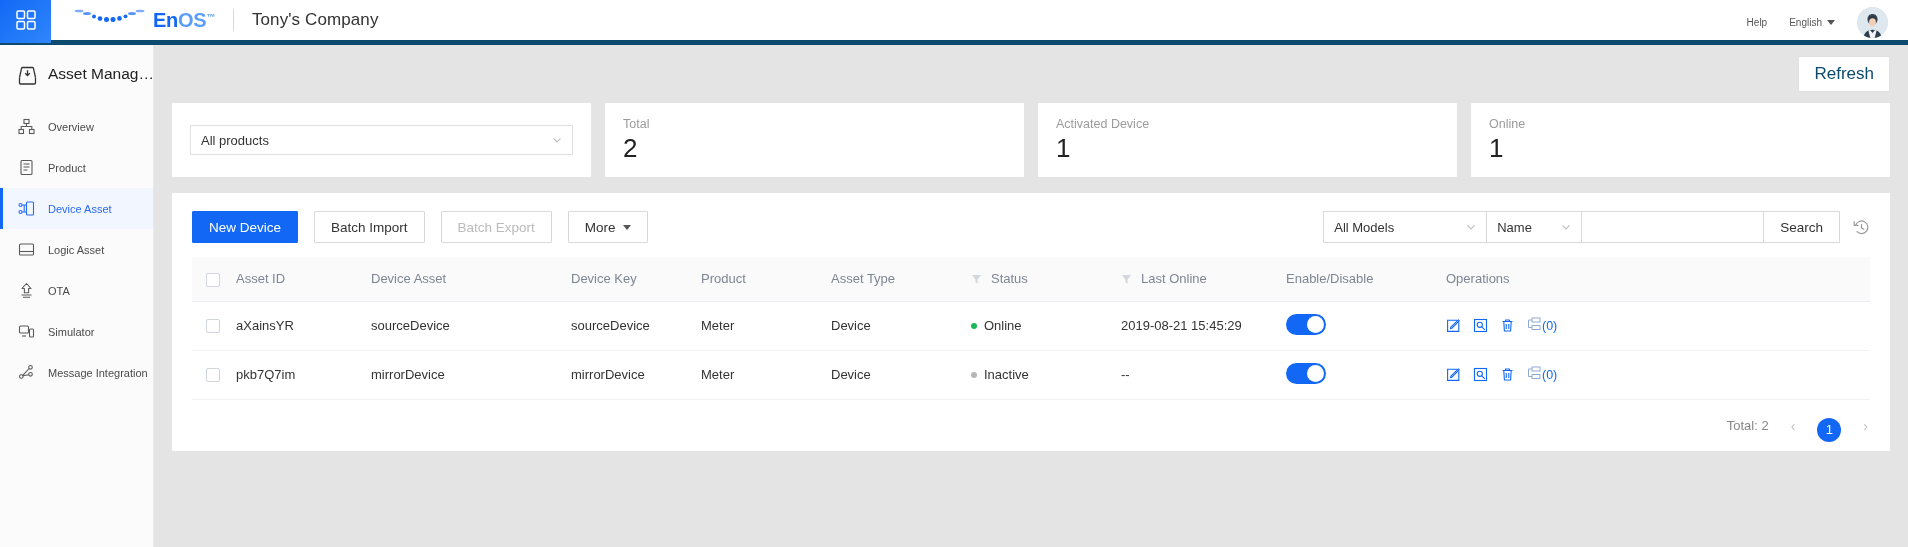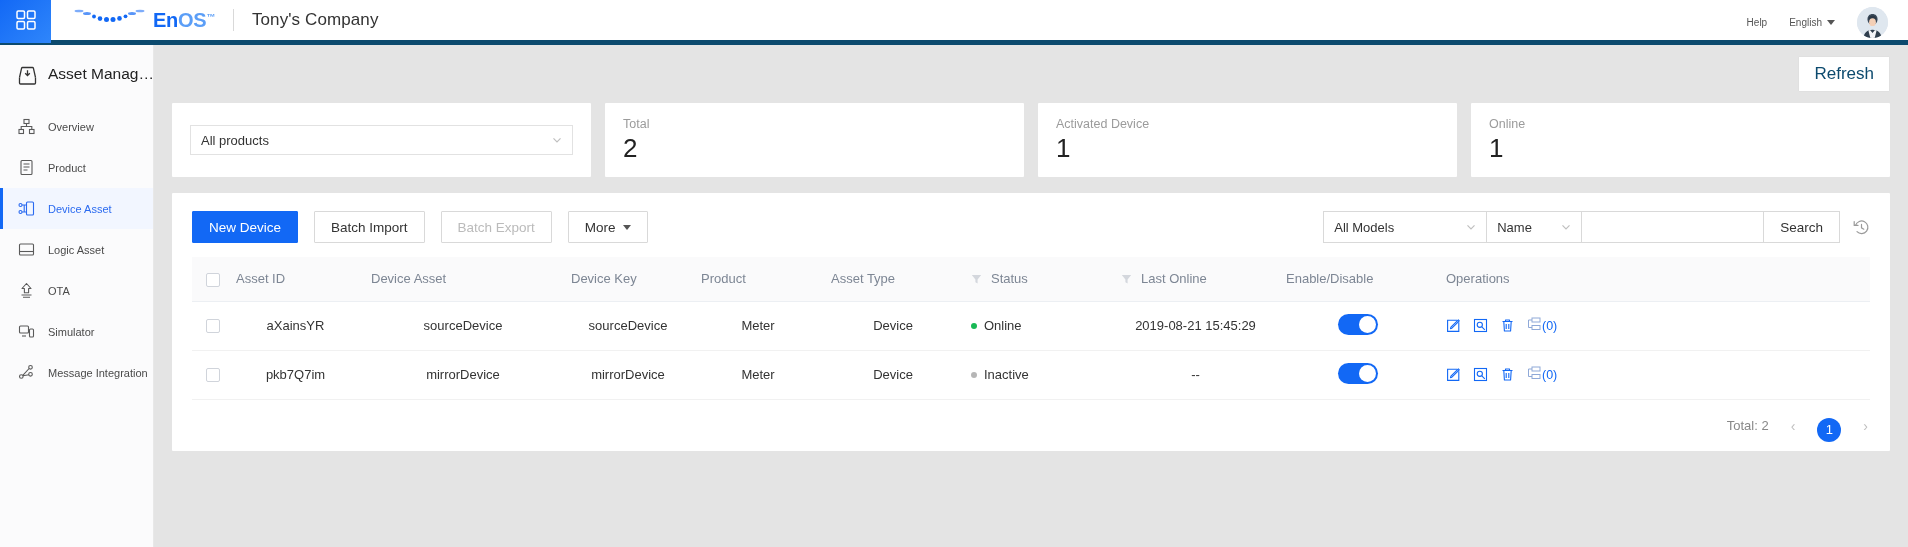--- a/index.html
+++ b/index.html
@@ -194,21 +194,21 @@
   
   table { width: 100%; border-collapse: collapse; }
   thead th {
     background: #fafafb; height: 44px;
     font-size: 13px; color: #7d8694; font-weight: normal;
     text-align: left; padding: 0 8px;
     border-bottom: 1px solid #eceff3;
   }
   tbody td {
     height: 39px; font-size: 13px; color: #333;
-    padding: 12px 8px; border-bottom: 1px solid #f1f1f1; text-align: center;
+    padding: 12px 8px; border-bottom: 1px solid #f1f1f1;
   }
   .cbx {
     width: 14px; height: 14px; border: 1px solid #d0d4db;
     border-radius: 2px; background: #fff; display: inline-block;
     cursor: pointer; vertical-align: middle;
   }
   .col-cbx { width: 34px; padding-left: 14px !important; }
   .th-flex { display: flex; align-items: center; gap: 9px; }
   .filter-ic { width: 11px; height: 11px; display: block; opacity: .55; cursor: pointer; }
 

